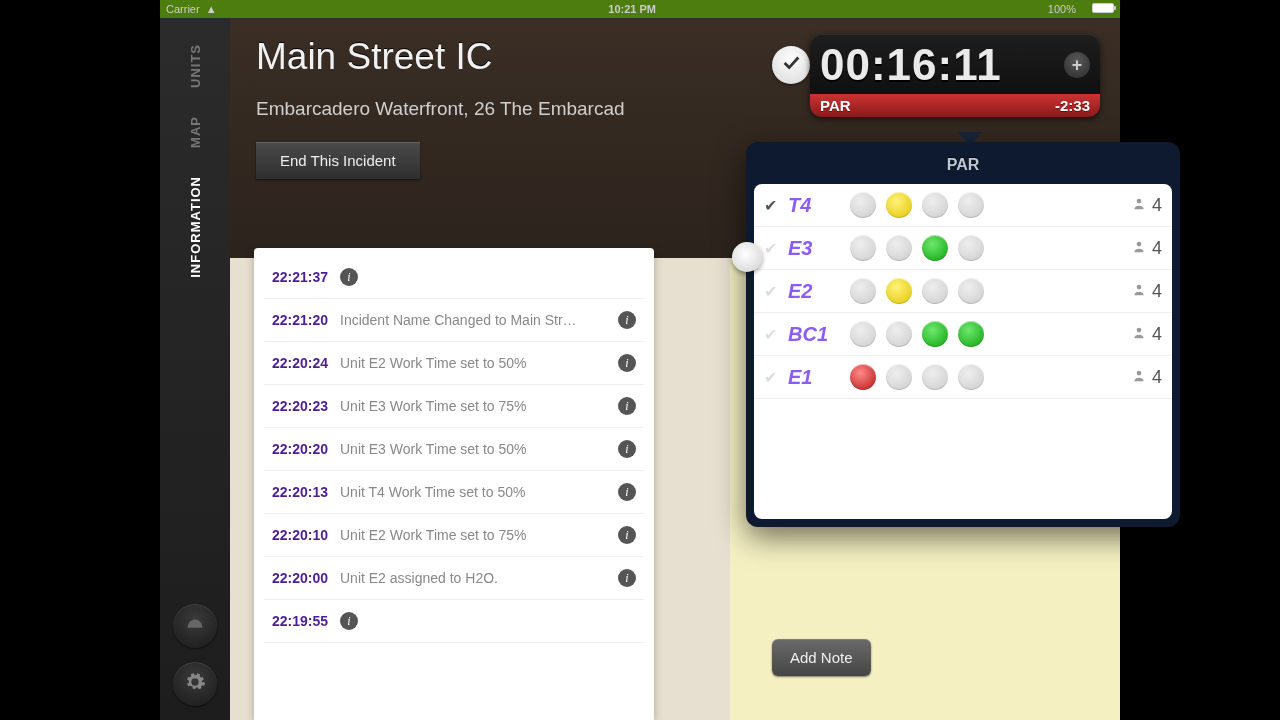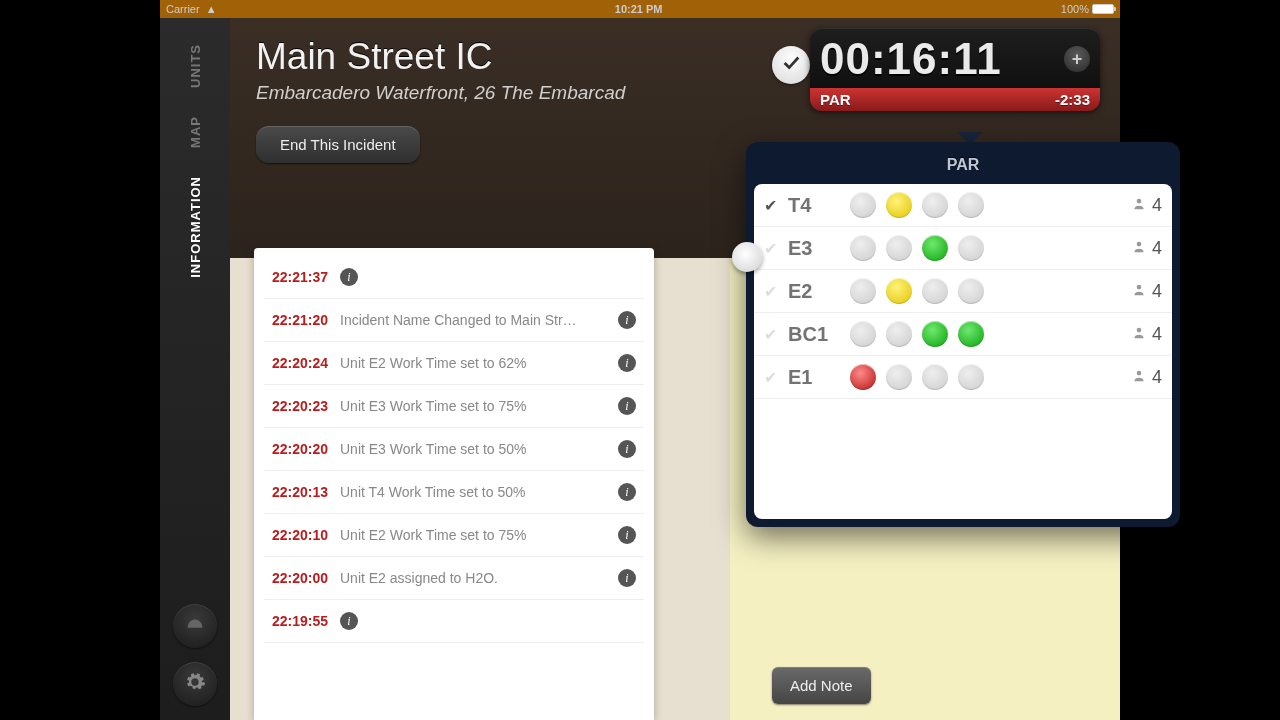--- a/index.html
+++ b/index.html
@@ -1,80 +1,80 @@
 <!DOCTYPE html>
 <html><head>
 <meta charset="utf-8">
 <style>
   * { margin: 0; padding: 0; box-sizing: border-box; }
   body { background: #000; font-family: "Helvetica Neue", Helvetica, Arial, sans-serif; width: 1280px; height: 720px; overflow: hidden; position: relative; }
   .device { position: absolute; left: 160px; top: 0; width: 960px; height: 720px; background: #2a2a2a; }
-  .statusbar { height: 18px; background: #a16207; color: #ccc; font-size: 11px; display: flex; align-items: center; padding: 0 6px; }
+  .statusbar { height: 18px; background: #4d7c0f; color: #ccc; font-size: 11px; display: flex; align-items: center; padding: 0 6px; }
   .statusbar .left { flex: 0 0 auto; display: flex; align-items: center; gap: 6px; }
   .statusbar .center { flex: 1; text-align: center; font-weight: 600; }
-  .statusbar .right { flex: 0 0 auto; display: flex; align-items: center; gap: 3px; }
+  .statusbar .right { flex: 0 0 auto; display: flex; gap: 16px; }
   .wifi { font-size: 11px; }
   .battery { width: 22px; height: 10px; border: 1px solid #ccc; border-radius: 2px; position: relative; background: #fff; }
   .battery::after { content: ""; position: absolute; right: -3px; top: 2px; width: 2px; height: 4px; background: #ccc; border-radius: 0 1px 1px 0; }
 
   .app { position: relative; width: 100%; height: calc(100% - 18px); display: flex; }
   .sidebar { width: 70px; background: linear-gradient(#2b2b2b,#1d1d1d); display: flex; flex-direction: column; align-items: center; padding-top: 12px; }
   .sidebar .tab { writing-mode: vertical-rl; transform: rotate(180deg); color: #777; font-weight: 700; letter-spacing: 1px; font-size: 13px; padding: 14px 0; cursor: pointer; }
   .sidebar .tab.active { color: #fff; }
   .sidebar .spacer { flex: 1; }
   .sidebar .roundbtn { width: 44px; height: 44px; border-radius: 22px; background: radial-gradient(circle at 50% 35%, #3a3a3a, #1a1a1a); box-shadow: 0 1px 2px rgba(0,0,0,.6), inset 0 1px 0 rgba(255,255,255,.1); margin-bottom: 14px; display: flex; align-items: center; justify-content: center; color: #aaa; cursor: pointer; }
   .gear svg, .helmet svg { width: 22px; height: 22px; fill: #888; }
   .helmet svg { fill: #666; }
 
   .main { flex: 1; position: relative; }
   .header { height: 240px; background: linear-gradient(#3a2e25,#2c231c); padding: 18px 26px; color: #eee; position: relative; }
   .title { font-size: 37px; font-weight: 400; color: #f1f1f1; text-shadow: 0 -1px 0 #000; }
-  .subtitle { font-size: 19px; color: #cfcfcf; margin-top: 4px; white-space: nowrap; overflow: hidden; text-overflow: clip; width: 440px; font-style: italic; }
-  .endbtn { margin-top: 22px; display: inline-block; padding: 10px 24px; color: #eee; border-radius: 13px; background: linear-gradient(#4a4a4a,#2f2f2f); box-shadow: inset 0 1px 0 rgba(255,255,255,.15), 0 1px 2px rgba(0,0,0,.6); font-size: 15px; cursor: pointer; }
+  .subtitle { font-size: 19px; color: #cfcfcf; margin-top: 20px; white-space: nowrap; overflow: hidden; text-overflow: clip; width: 440px; }
+  .endbtn { margin-top: 22px; display: inline-block; padding: 10px 24px; color: #eee; border-radius: 0; background: linear-gradient(#4a4a4a,#2f2f2f); box-shadow: inset 0 1px 0 rgba(255,255,255,.15), 0 1px 2px rgba(0,0,0,.6); font-size: 15px; cursor: pointer; }
   .checkbtn { position: absolute; right: 310px; top: 28px; width: 38px; height: 38px; border-radius: 19px; background: radial-gradient(circle at 50% 35%, #fefefe, #d8d8d8); box-shadow: 0 1px 3px rgba(0,0,0,.5); display: flex; align-items: center; justify-content: center; cursor: pointer; }
   .checkbtn svg { width: 22px; height: 22px; stroke: #333; stroke-width: 3; fill: none; }
-  .timerbox { position: absolute; right: 20px; top: 10px; width: 290px; background: linear-gradient(#1e1e1e,#0a0a0a); border-radius: 12px; box-shadow: inset 0 1px 0 rgba(255,255,255,.08), 0 2px 6px rgba(0,0,0,.6); padding: 6px 10px 0 10px; }
+  .timerbox { position: absolute; right: 20px; top: 16px; width: 290px; background: linear-gradient(#1e1e1e,#0a0a0a); border-radius: 12px; box-shadow: inset 0 1px 0 rgba(255,255,255,.08), 0 2px 6px rgba(0,0,0,.6); padding: 6px 10px 0 10px; }
   .timerrow { display: flex; align-items: center; }
   .timer { flex: 1; font-family: "Helvetica Neue", Arial; font-size: 44px; font-weight: 700; color: #eaeaea; letter-spacing: 1px; text-shadow: 0 2px 0 #000; }
   .plus { width: 26px; height: 26px; border-radius: 13px; background: radial-gradient(circle at 50% 35%, #5a5a5a, #2a2a2a); display: flex; align-items: center; justify-content: center; color: #ccc; font-size: 18px; font-weight: 700; cursor: pointer; }
   .parbar { margin: 4px -10px 0 -10px; background: linear-gradient(#c33, #8a1a1a); border-radius: 0 0 12px 12px; padding: 3px 10px; display: flex; justify-content: space-between; color: #fff; font-weight: 700; font-size: 15px; text-shadow: 0 1px 0 rgba(0,0,0,.4); }
   .parbar .neg { font-weight: 600; margin-left: 32px; }
   .arrowdown { position: absolute; right: 138px; top: 114px; width: 0; height: 0; border-left: 12px solid transparent; border-right: 12px solid transparent; border-top: 14px solid #17243a; }
 
   .lowerbg { position: absolute; left: 0; right: 0; top: 240px; bottom: 0; background: #e7dfcf; }
   .yellowpad { position: absolute; left: 500px; right: 0; top: 240px; bottom: 0; background: #f5f0c2; }
 
   .activity { position: absolute; left: 24px; top: 230px; width: 400px; bottom: 0; background: #fff; border-radius: 4px 4px 0 0; box-shadow: 0 2px 8px rgba(0,0,0,.25); overflow: hidden; }
   .activity-head { padding: 12px 16px; border-bottom: 1px solid #e5e5e5; display: flex; align-items: center; justify-content: space-between; background: #fff; }
   .activity-title { color: #3a4fa3; font-weight: 700; letter-spacing: 1px; font-size: 16px; font-family: "Marker Felt","Comic Sans MS",cursive,sans-serif; }
   .export-icon svg { width: 18px; height: 18px; fill: none; stroke: #3a4fa3; stroke-width: 2; }
   .act-list { padding: 8px 10px; }
   .act-row { display: flex; align-items: center; padding: 12px 8px; border-bottom: 1px solid #eee; font-size: 14px; color: #333; position: relative; }
-  .act-time { font-weight: 700; color: #b91c1c; width: 68px; }
+  .act-time { font-weight: 700; color: #4c1d95; width: 68px; }
   .act-text { flex: 1; color: #888; white-space: nowrap; overflow: hidden; text-overflow: ellipsis; }
   .info-icon { width: 18px; height: 18px; border-radius: 9px; background: #555; color: #fff; font-style: italic; font-family: Georgia,serif; font-size: 12px; display: flex; align-items: center; justify-content: center; cursor: pointer; }
 
   .popover { position: absolute; left: 516px; top: 124px; width: 434px; background: #0e1a30; border-radius: 12px; padding: 8px; box-shadow: 0 10px 30px rgba(0,0,0,.55); }
   .pop-title { text-align: center; color: #bfc6d4; font-size: 16px; font-weight: 600; padding: 6px 0 10px; text-shadow: 0 -1px 0 #000; }
   .pop-body { background: #fff; border-radius: 8px; overflow: hidden; }
   .par-row { display: flex; align-items: center; padding: 8px 10px; border-bottom: 1px solid #eee; gap: 6px; }
   .par-row:last-child { border-bottom: none; }
   .par-check { width: 18px; color: #555; font-size: 16px; }
   .par-check.off { color: #ddd; }
-  .par-name { width: 56px; font-size: 20px; font-weight: 700; color: #737373; }
+  .par-name { width: 56px; font-size: 20px; font-weight: 700; color: #8b5cf6; font-style: italic; }
   .dots { display: flex; gap: 10px; }
   .dot { width: 26px; height: 26px; border-radius: 13px; background: radial-gradient(circle at 40% 35%, #eee, #ccc); box-shadow: inset 0 1px 0 rgba(255,255,255,.6), inset 0 -1px 1px rgba(0,0,0,.15); cursor: pointer; }
   .dot.yellow { background: radial-gradient(circle at 40% 35%, #fff27a, #e0c400); }
   .dot.green { background: radial-gradient(circle at 40% 35%, #6fe86f, #0aa20a); }
   .dot.red { background: radial-gradient(circle at 40% 35%, #ff8a8a, #b31212); }
   .par-count { margin-left: auto; display: flex; align-items: center; gap: 6px; color: #555; font-size: 18px; }
   .person-icon svg { width: 14px; height: 14px; fill: #999; }
   .par-blank { padding: 60px 0; }
   .knob { position: absolute; left: -14px; top: 100px; width: 30px; height: 30px; border-radius: 15px; background: radial-gradient(circle at 45% 40%, #fff, #d0d0d0); box-shadow: 0 2px 5px rgba(0,0,0,.4); }
-  .addnote { position: absolute; left: 542px; bottom: 16px; padding: 10px 18px; color: #eee; border-radius: 6px; background: linear-gradient(#6a6a6a,#454545); box-shadow: inset 0 1px 0 rgba(255,255,255,.15), 0 1px 2px rgba(0,0,0,.5); font-size: 15px; cursor: pointer; }
+  .addnote { position: absolute; left: 542px; bottom: 44px; padding: 10px 18px; color: #eee; border-radius: 6px; background: linear-gradient(#6a6a6a,#454545); box-shadow: inset 0 1px 0 rgba(255,255,255,.15), 0 1px 2px rgba(0,0,0,.5); font-size: 15px; cursor: pointer; }
 </style>
 </head>
 <body>
 
 <div class="device">
 
   <div class="statusbar">
     <div class="left">
       <span>Carrier</span>
       <span class="wifi">▲</span>
@@ -137,21 +137,21 @@
               <span class="act-time">22:21:37</span>
               <span class="info-icon">i</span>
             </div>
             <div class="act-row">
               <span class="act-time">22:21:20</span>
               <span class="act-text">Incident Name Changed to Main Str…</span>
               <span class="info-icon">i</span>
             </div>
             <div class="act-row">
               <span class="act-time">22:20:24</span>
-              <span class="act-text">Unit E2 Work Time set to 62%</span>
+              <span class="act-text">Unit E2 Work Time set to 50%</span>
               <span class="info-icon">i</span>
             </div>
             <div class="act-row">
               <span class="act-time">22:20:23</span>
               <span class="act-text">Unit E3 Work Time set to 75%</span>
               <span class="info-icon">i</span>
             </div>
             <div class="act-row">
               <span class="act-time">22:20:20</span>
               <span class="act-text">Unit E3 Work Time set to 50%</span>

